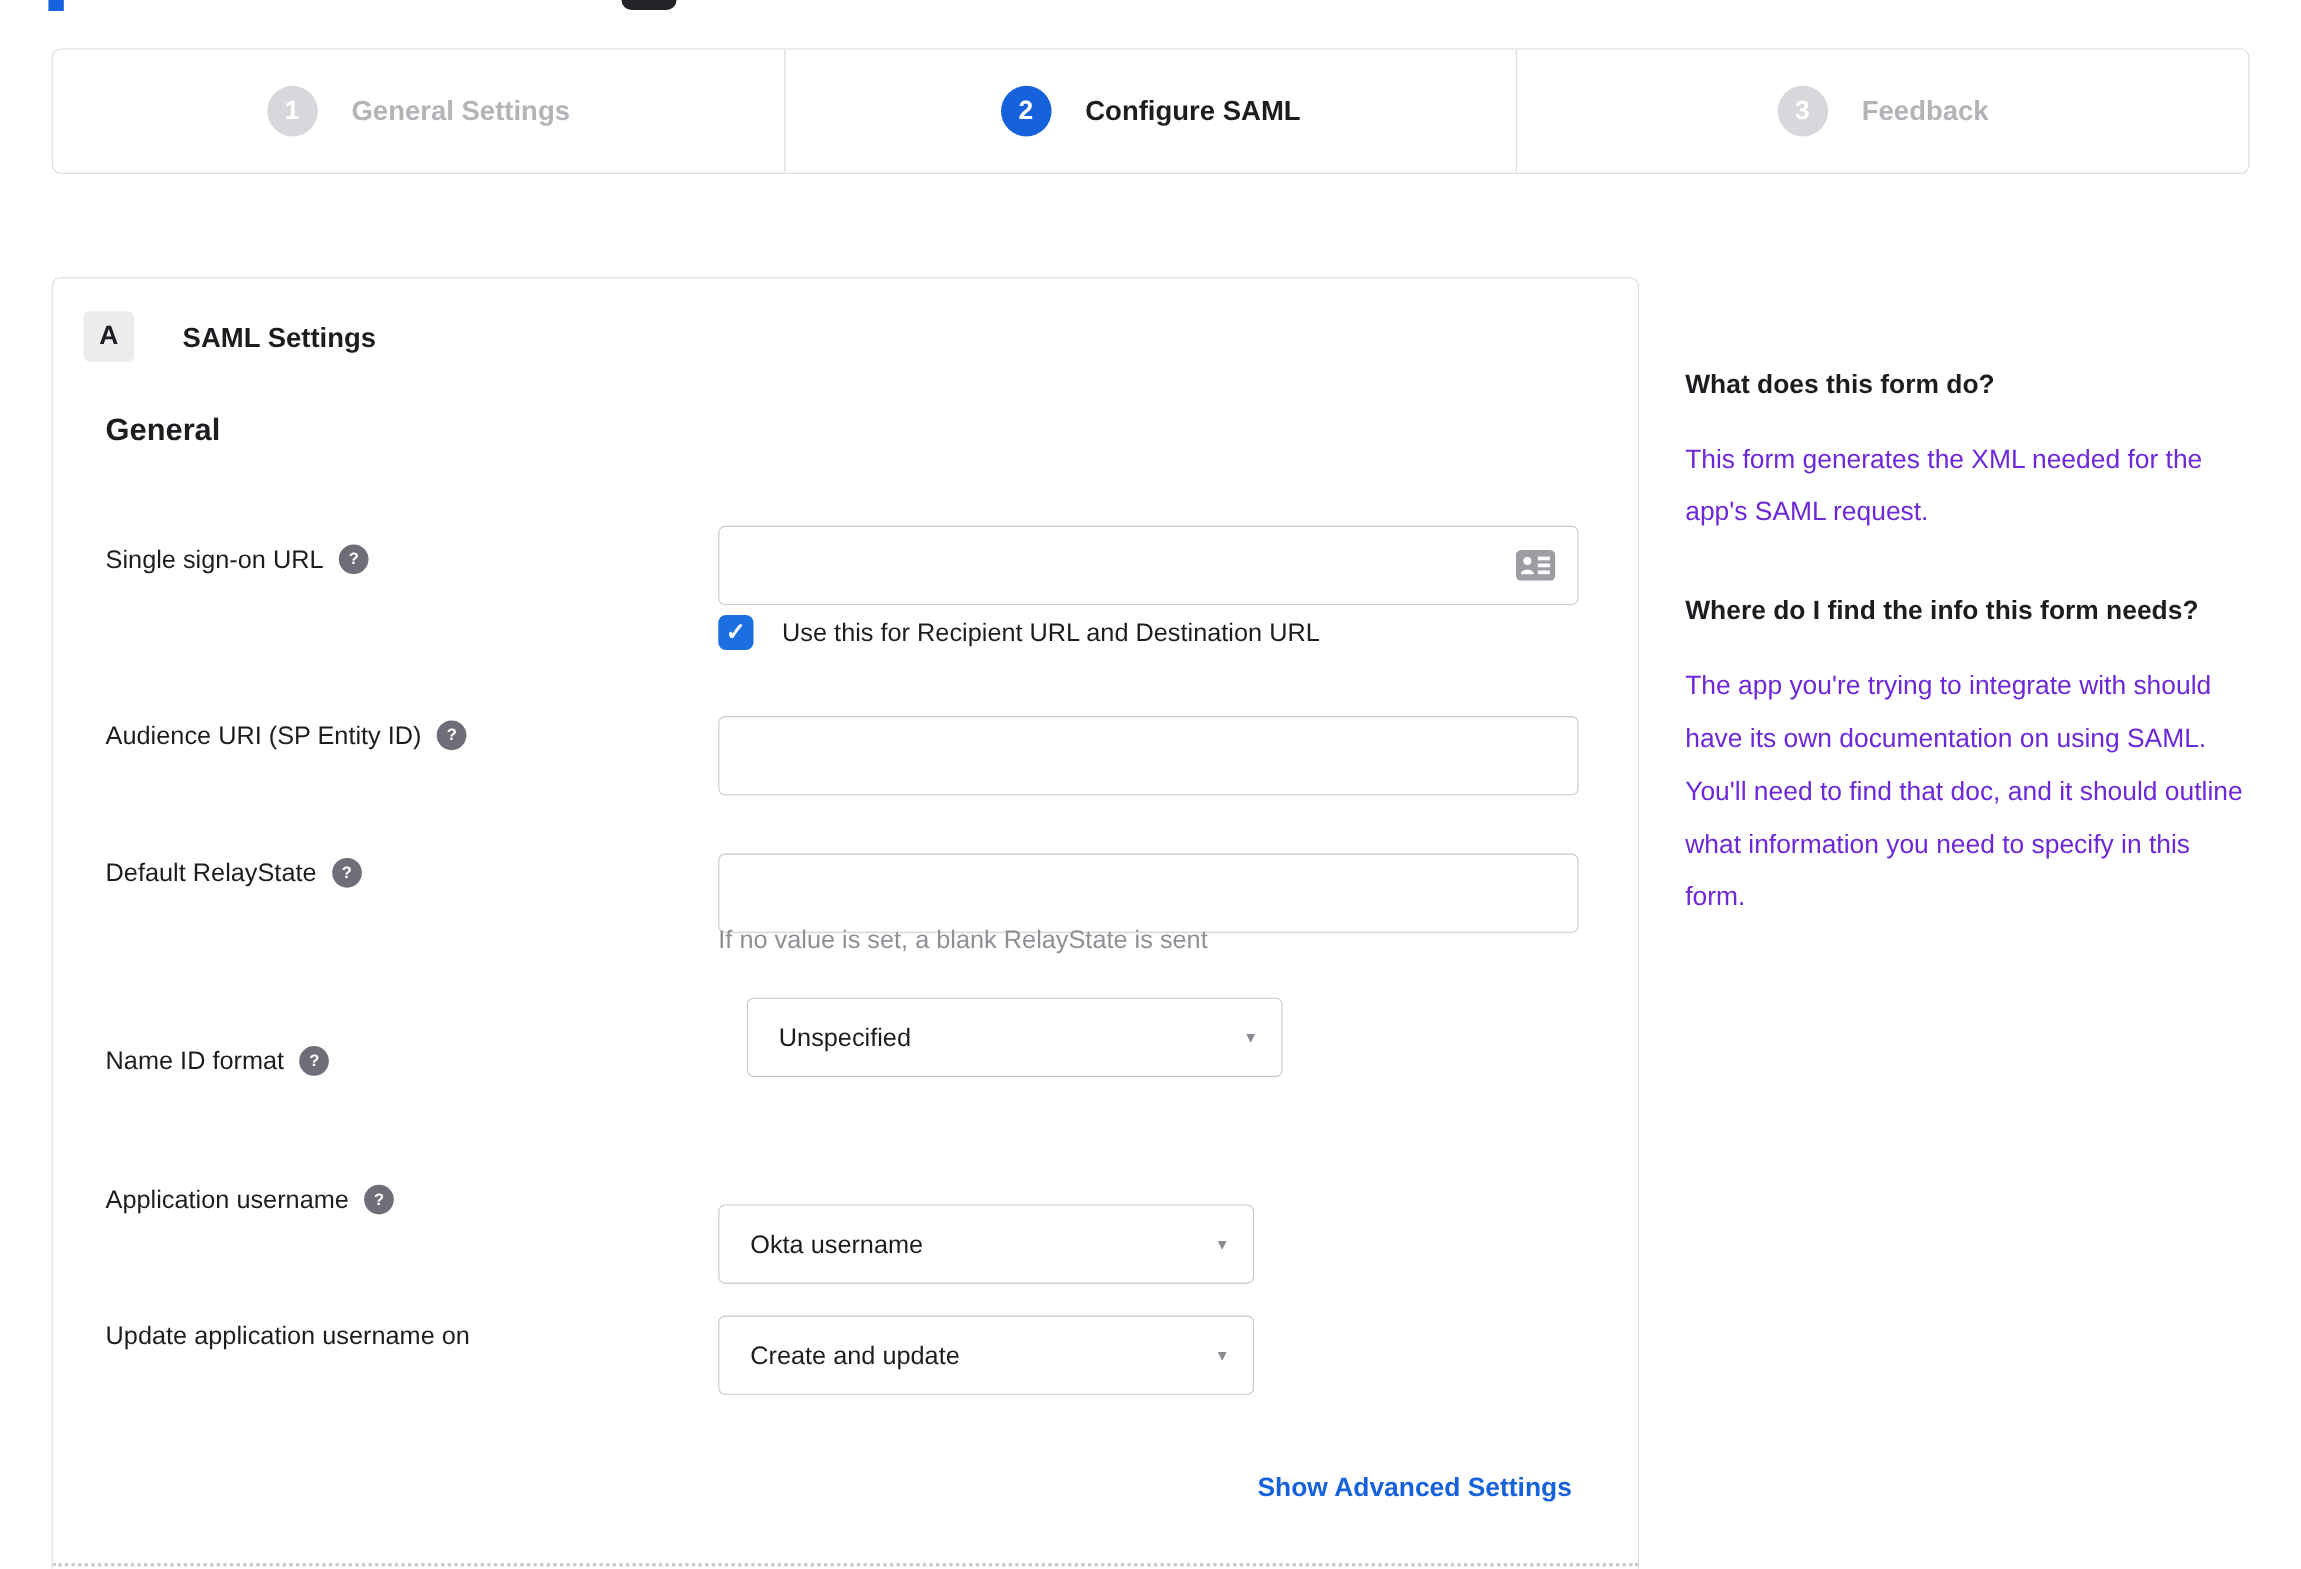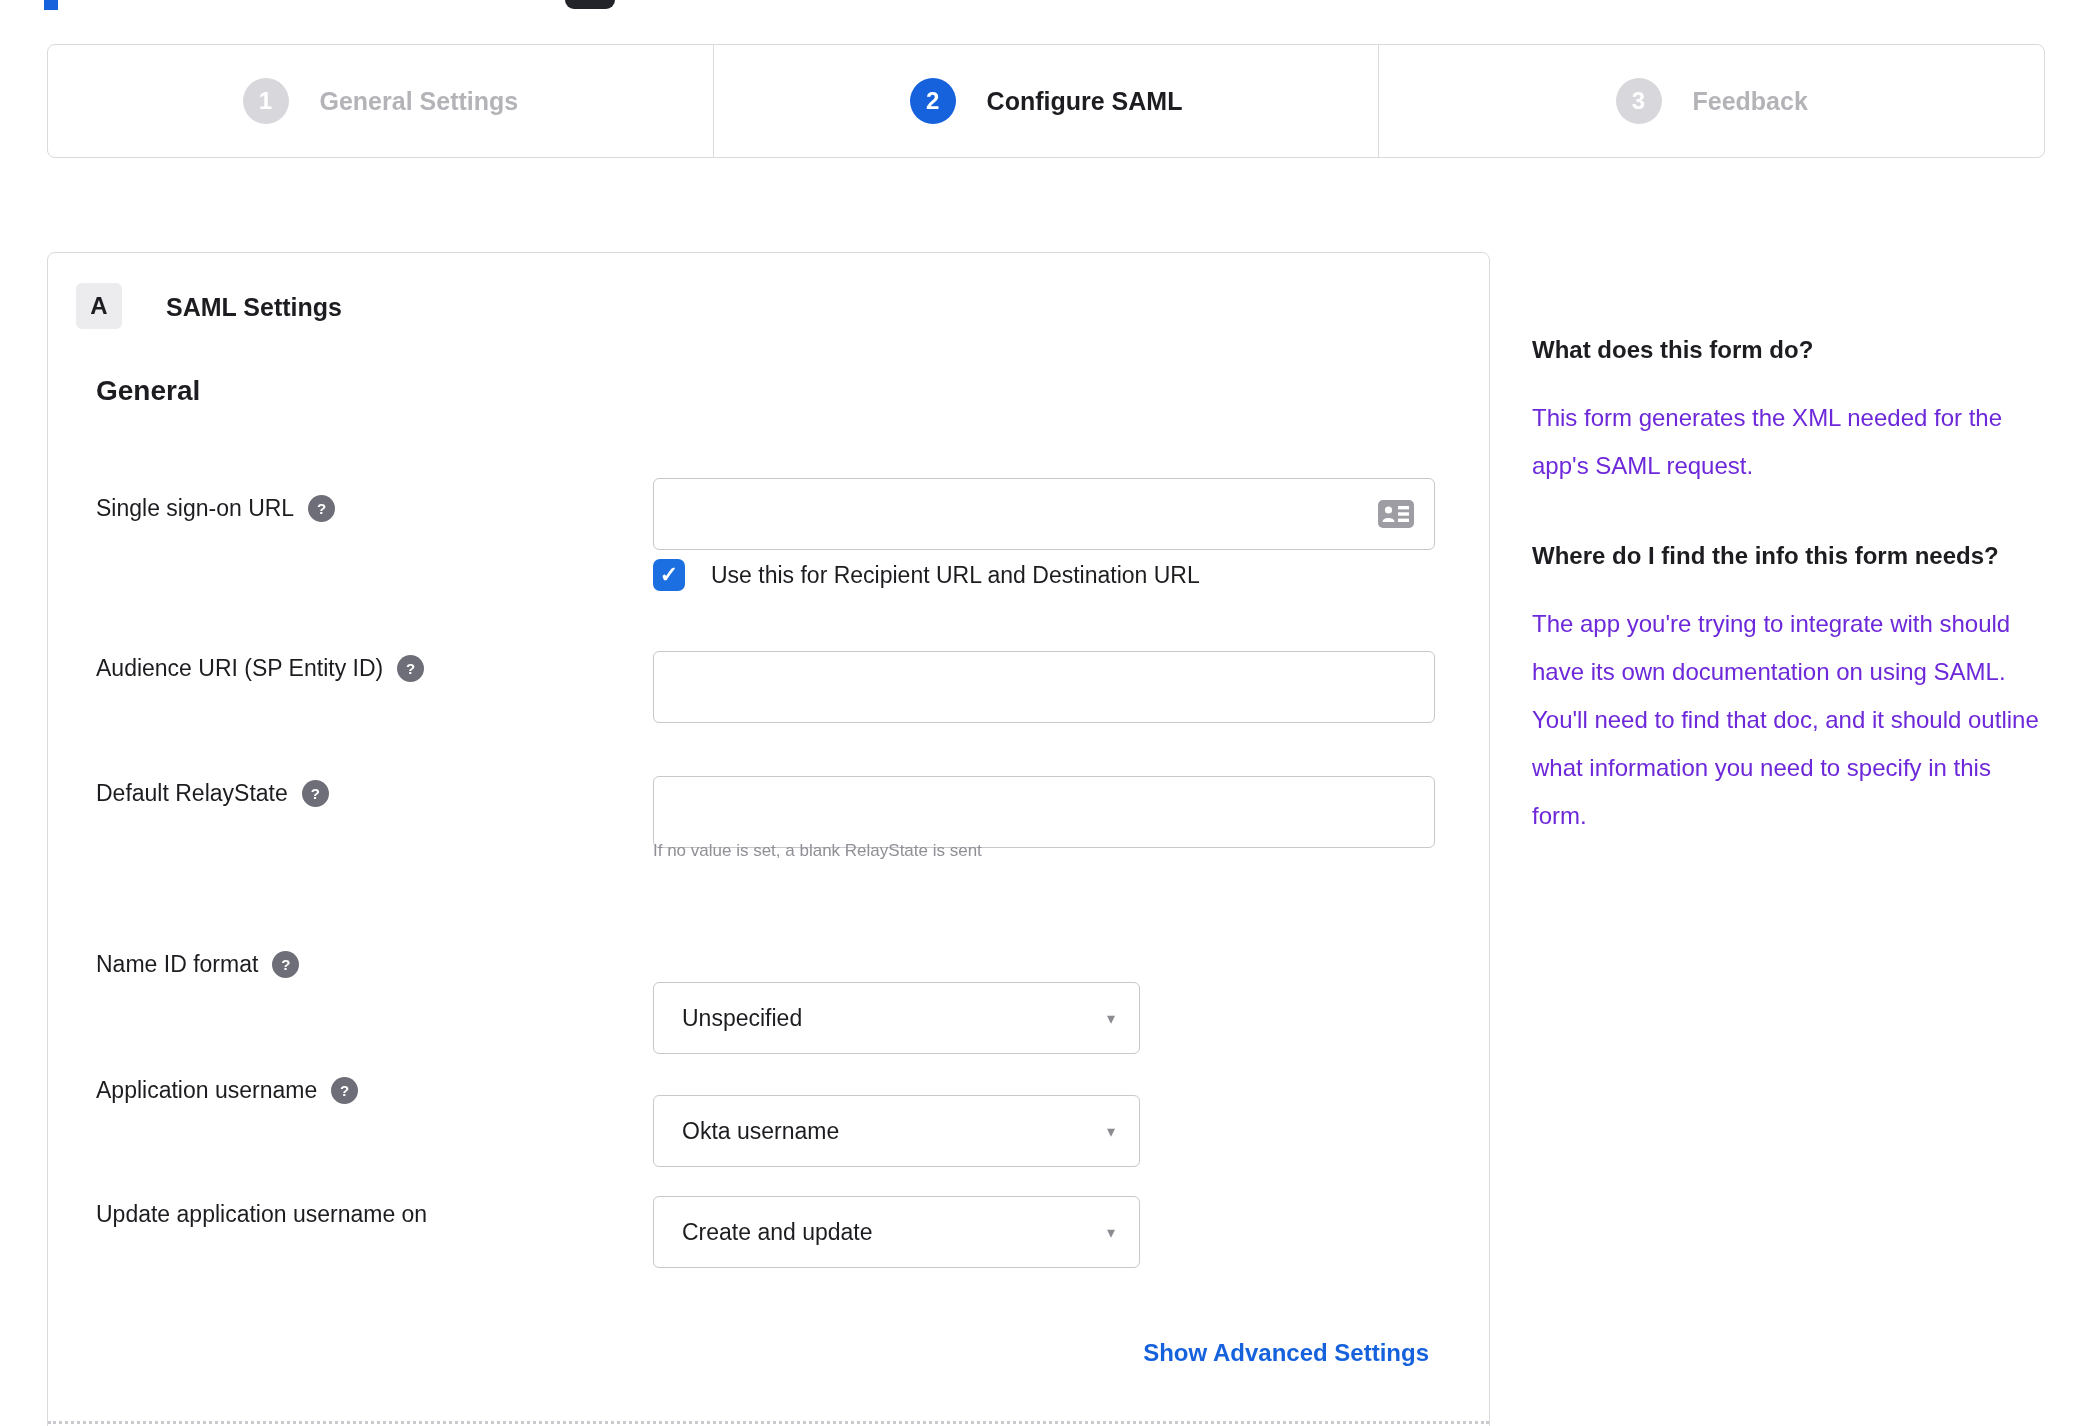--- a/index.html
+++ b/index.html
@@ -90,21 +90,21 @@
   }
   .checkbox {
     width: 32px; height: 32px; border-radius: 7px; background: #1c6fe0;
     display: flex; align-items: center; justify-content: center;
     color: #ffffff; font-size: 22px; font-weight: 700; cursor: pointer;
   }
   .checkbox-label { font-size: 23px; color: #1d1d21; }
 
   .helper-text {
     position: absolute; left: 605px;
-    font-size: 17px; color: #8f8f96;
+    font-size: 23px; color: #8f8f96;
   }
 
   .select {
     position: absolute; left: 605px; width: 487px; height: 72px;
     border: 1px solid #c8c8cd; border-radius: 6px; background: #fff;
     display: flex; align-items: center; cursor: pointer;
     padding: 0 24px 0 28px; font-size: 23px; color: #1d1d21;
   }
   .select .caret {
     margin-left: auto; font-size: 16px; color: #8b8b91;
@@ -190,21 +190,21 @@
     <span>Default RelayState</span>
     <span class="help-icon">?</span>
   </div>
   <input class="text-input" style="top: 523px; padding-right: 20px;" type="text" value="">
   <div class="helper-text" style="top:588px;">If no value is set, a blank RelayState is sent</div>
 
   <div class="field-label" style="top:698px;">
     <span>Name ID format</span>
     <span class="help-icon">?</span>
   </div>
-  <div class="select" style="top:729px;">
+  <div class="select" style="top:654px;margin-left:26px;">
     <span>Unspecified</span>
     <span class="caret">▾</span>
   </div>
 
   <div class="field-label" style="top:824px;">
     <span>Application username</span>
     <span class="help-icon">?</span>
   </div>
   <div class="select" style="top:842px;">
     <span>Okta username</span>

